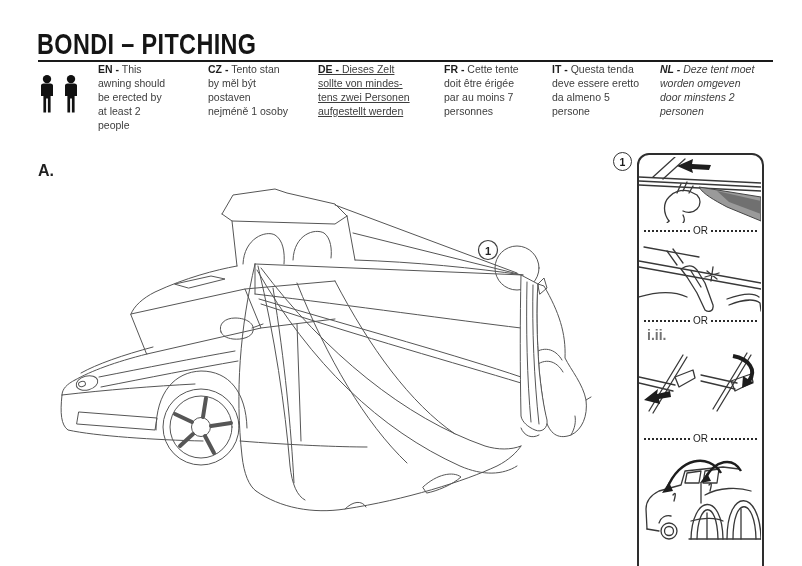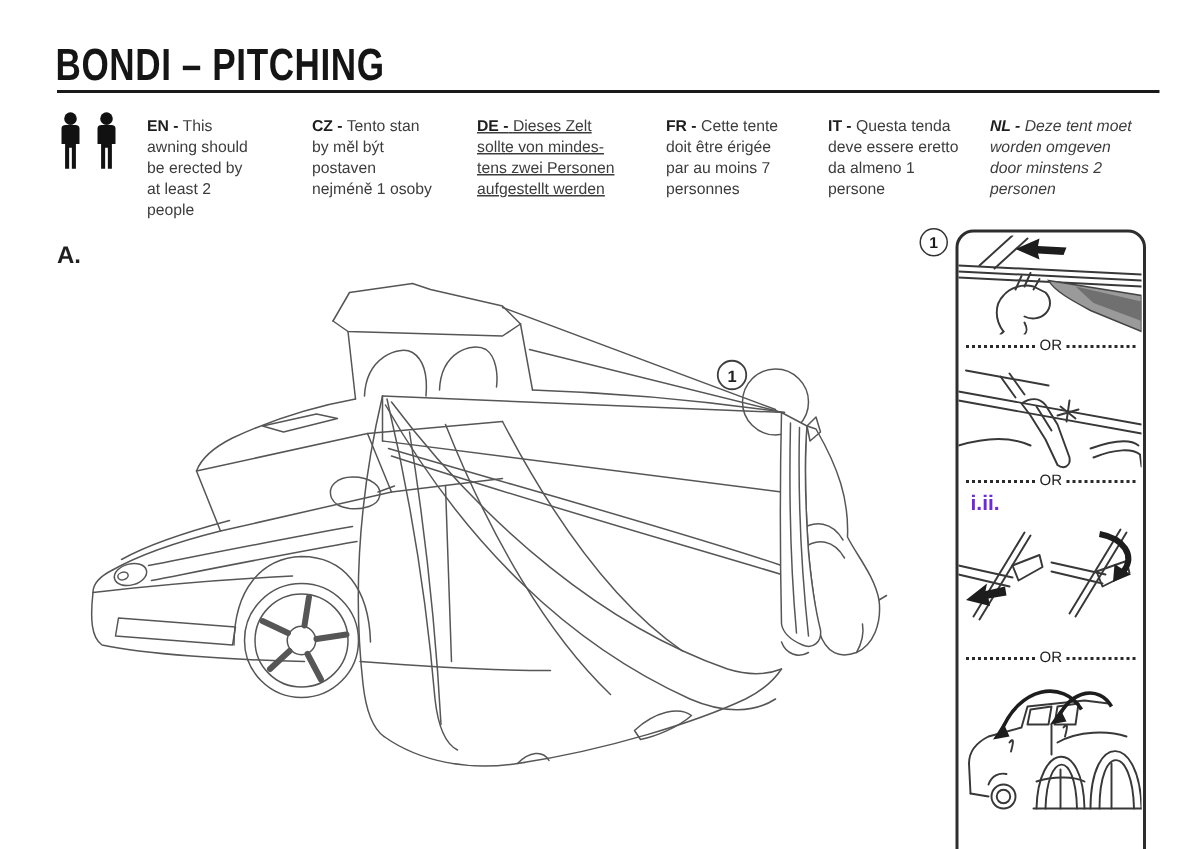--- a/index.html
+++ b/index.html
@@ -12,21 +12,21 @@
   
   .title{
     left:37px;top:29px;font-size:30px;font-weight:800;line-height:1;
     letter-spacing:.5px;color:#151515;transform:scaleX(.78);transform-origin:left top;
     white-space:nowrap;
   }
   .title-rule{left:38px;top:60px;width:735px;height:2px;background:#1a1a1a;}
   
   .people{left:37px;top:74px;width:46px;height:43px;}
   
-  .lang-col{top:78px;width:108px;font-size:10.5px;line-height:1.33;color:#3d3d3d;}
+  .lang-col{top:63px;width:108px;font-size:10.5px;line-height:1.33;color:#3d3d3d;}
   .lang-code{font-weight:bold;color:#1e1e1e;}
   .lang-text{white-space:pre-line;}
   .c0{left:98px;} .c1{left:208px;} .c2{left:318px;text-decoration:underline;} .c3{left:444px;} .c4{left:552px;} .c5{left:660px;font-style:italic;}
   
   .fig-label{left:38px;top:162px;font-size:16px;font-weight:bold;color:#1f1f1f;}
   .main-illo{left:35px;top:178px;width:570px;height:362px;}
   
   .panel{
     left:637px;top:153px;width:127px;height:436px;box-sizing:border-box;
     border:2.5px solid #2e2e2e;border-radius:12px;background:#fff;
@@ -36,21 +36,21 @@
     box-sizing:border-box;display:flex;align-items:center;justify-content:center;
     font-size:10.5px;font-weight:bold;color:#1c1c1c;background:#fff;
   }
   .panel .sec{position:absolute;left:0;}
   .or-row{
     position:absolute;left:5px;right:5px;height:12px;display:flex;align-items:center;gap:3px;
     font-size:10px;color:#1c1c1c;
   }
   .or-row .dots{flex:1;height:0;border-top:2px dotted #2a2a2a;}
   .or-label{line-height:1;}
-  .substep{position:absolute;left:8px;top:172px;font-size:14px;font-weight:bold;color:#6d28d9;}
+  .substep{position:absolute;left:8px;top:172px;font-size:14px;font-weight:bold;color:#737373;}
   svg{display:block;}
   .ln{fill:none;stroke:#565656;stroke-width:1;stroke-linecap:round;stroke-linejoin:round;}
   .ln2{fill:none;stroke:#383838;stroke-width:1.3;stroke-linecap:round;stroke-linejoin:round;}
   .wfill{fill:#ffffff;stroke:#565656;stroke-width:1;stroke-linejoin:round;}
   .blk{fill:#1d1d1d;stroke:none;}
 </style>
 </head>
 <body>
 
 <div class="abs title">BONDI – PITCHING</div>
@@ -93,21 +93,21 @@
   <span class="lang-code">FR -</span>
   <span class="lang-text">Cette tente
 doit être érigée
 par au moins 7
 personnes</span>
 </div>
 <div class="abs lang-col c4">
   <span class="lang-code">IT -</span>
   <span class="lang-text">Questa tenda
 deve essere eretto
-da almeno 1
+da almeno 5
 persone</span>
 </div>
 <div class="abs lang-col c5">
   <span class="lang-code">NL -</span>
   <span class="lang-text">Deze tent moet
 worden omgeven
 door minstens 2
 personen</span>
 </div>
 

